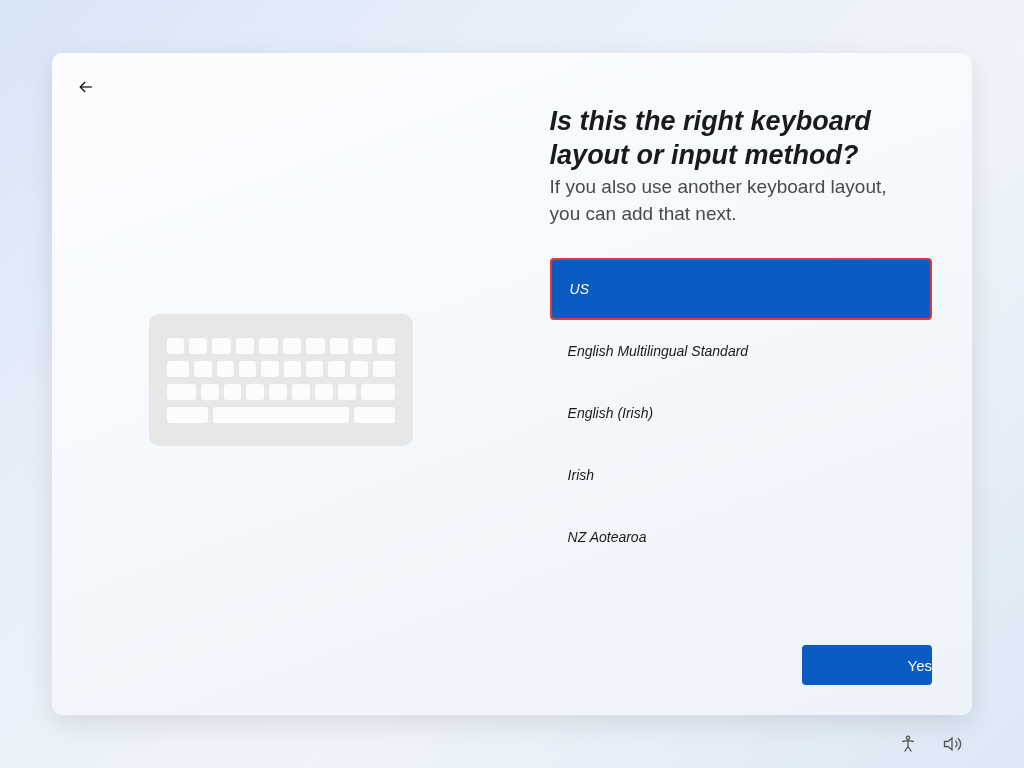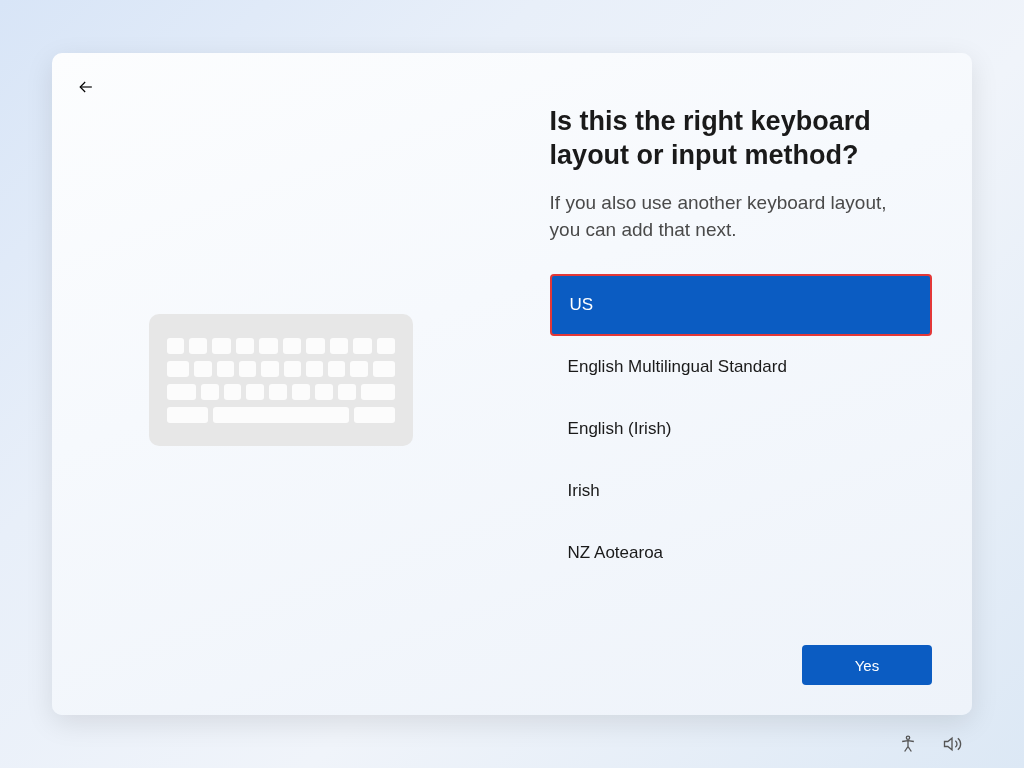--- a/index.html
+++ b/index.html
@@ -72,43 +72,44 @@
       width: 52%;
       padding: 52px 40px 30px 56px;
       display: flex;
       flex-direction: column;
     }
     .title {
       font-size: 27px;
       font-weight: 600;
       color: #1a1a1a;
       line-height: 1.25;
-      margin-bottom: 16px;
       max-width: 380px;
+      font-style: italic;
     }
     .subtitle {
       font-size: 19px;
       color: #4a4a4a;
       line-height: 1.45;
       margin-bottom: 30px;
       max-width: 360px;
     }
     .options {
       display: flex;
       flex-direction: column;
     }
     .option {
       height: 62px;
       display: flex;
       align-items: center;
       padding: 0 18px;
-      font-size: 17px;
+      font-size: 14px;
       color: #1a1a1a;
       cursor: pointer;
       border-radius: 4px;
+      font-style: italic;
     }
     .option.selected {
       background: #0b5cc2;
       color: #fff;
       border: 2.5px solid #e33838;
       border-radius: 4px;
     }
     .footer {
       margin-top: auto;
       display: flex;
@@ -116,20 +117,21 @@
     }
     .yes-btn {
       background: #0b5cc2;
       color: #fff;
       border: none;
       width: 130px;
       height: 40px;
       font-size: 15px;
       border-radius: 4px;
       cursor: pointer;
+      text-align: right;
     }
     .system-tray {
       position: absolute;
       bottom: 14px;
       right: 62px;
       display: flex;
       gap: 24px;
       align-items: center;
       color: #555;
     }

